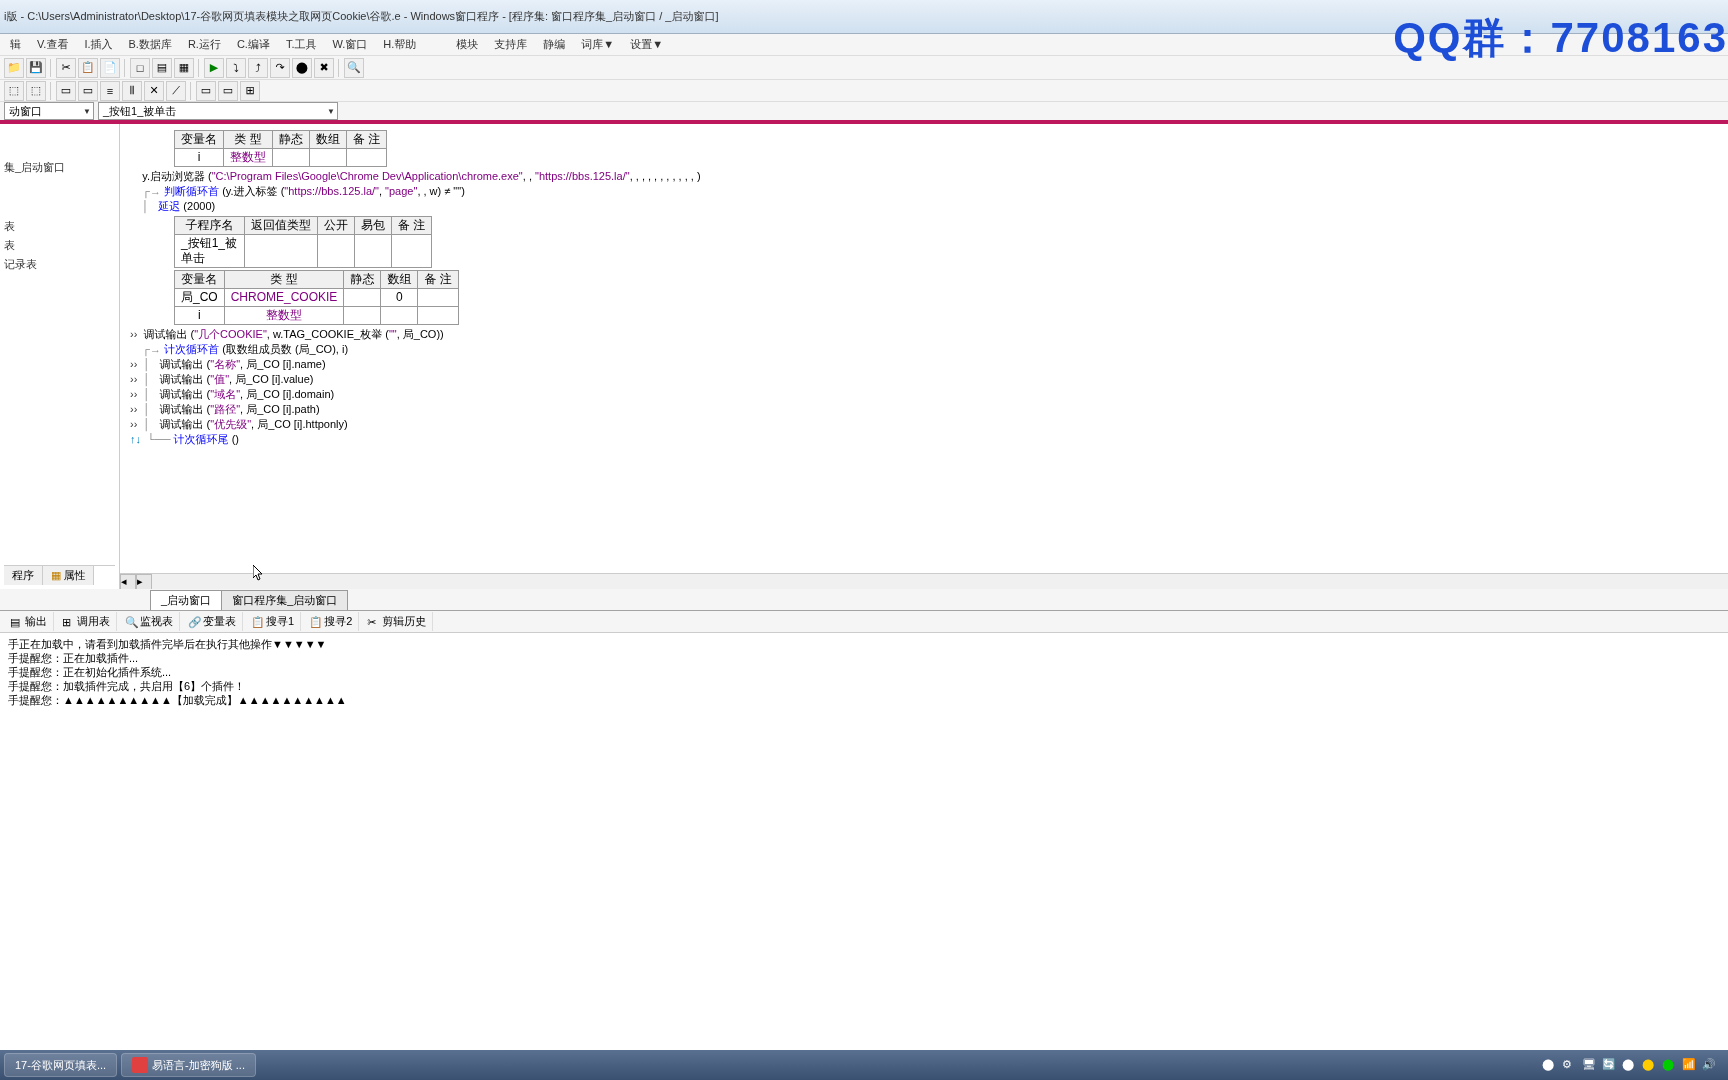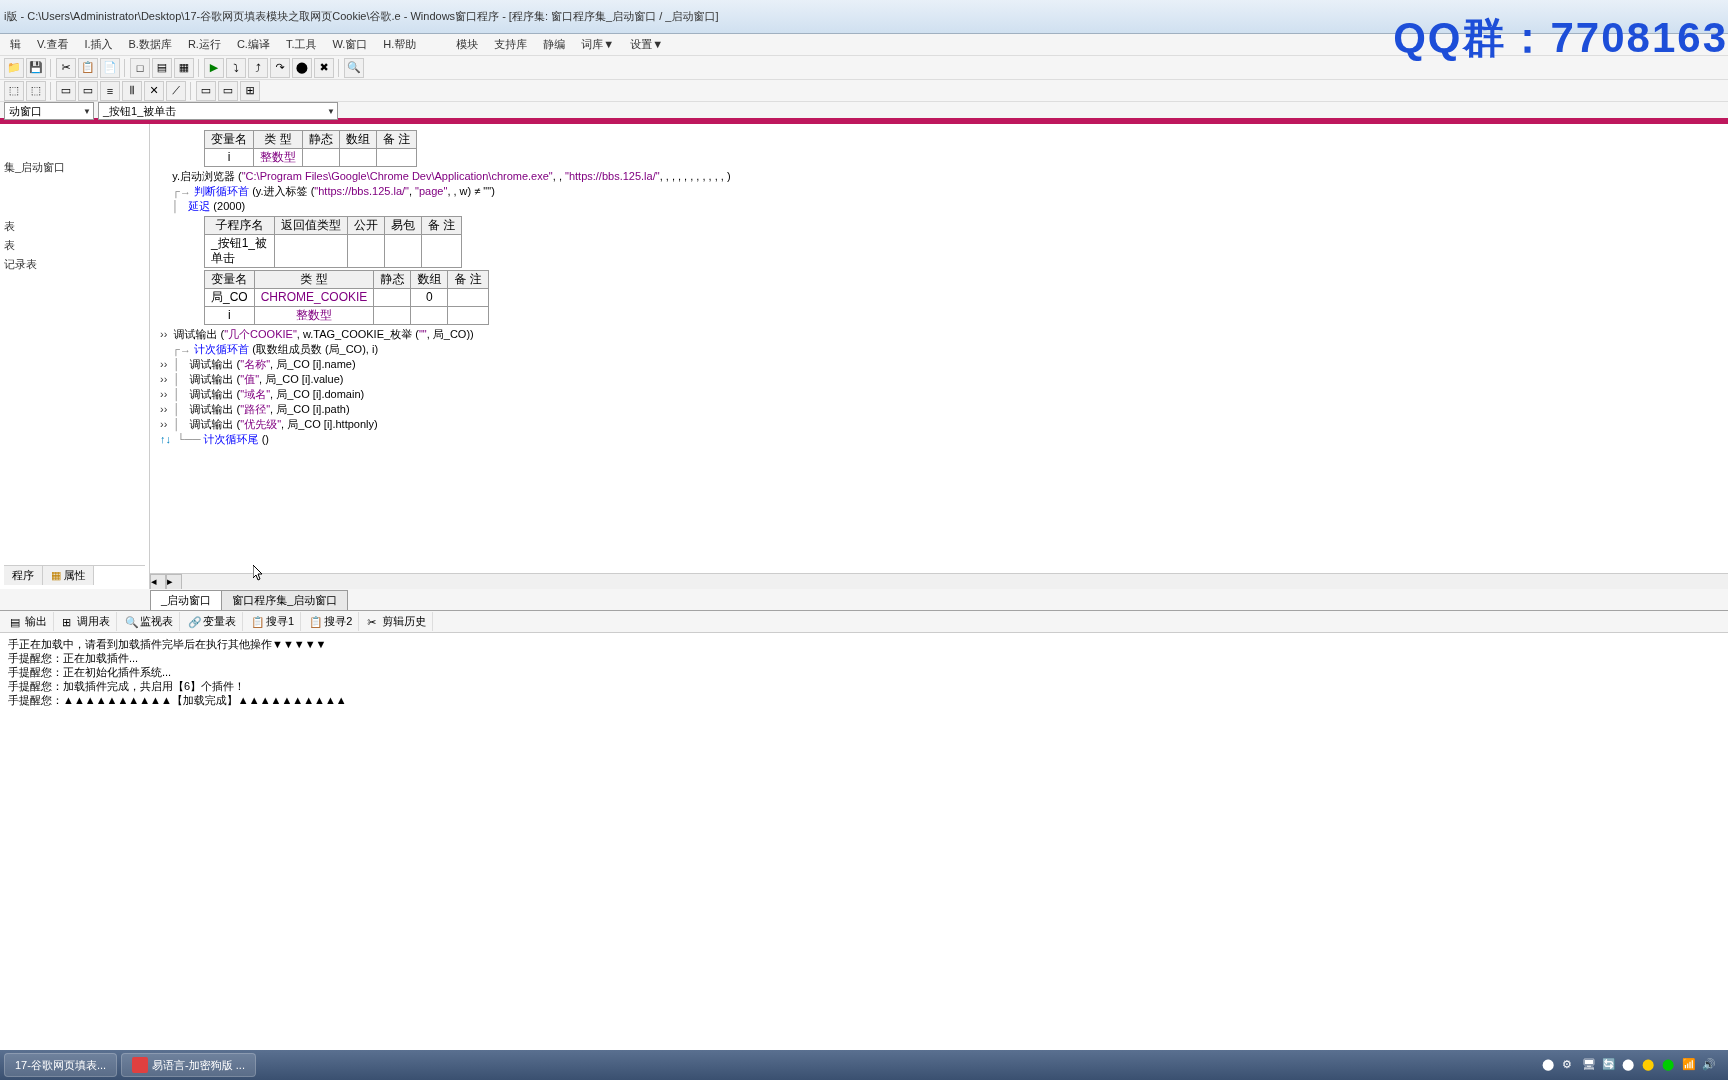--- a/index.html
+++ b/index.html
@@ -5,27 +5,27 @@
 *{margin:0;padding:0;box-sizing:border-box;font-family:"Microsoft YaHei","SimSun",sans-serif;font-size:11px}
 body{background:#fff;width:1728px;height:1080px;overflow:hidden;position:relative}
 .titlebar{background:linear-gradient(#e8f0f8,#d0e0f0);height:34px;display:flex;align-items:center;padding:0 4px;border-bottom:1px solid #a0b0c0}
 .titlebar span{color:#333}
 .menubar{height:22px;background:#f5f5f5;display:flex;align-items:center;gap:4px;padding:0 4px;border-bottom:1px solid #ddd}
 .menubar .mi{padding:2px 6px;color:#333;cursor:pointer}
 .toolbar{height:24px;background:#f5f5f5;display:flex;align-items:center;gap:2px;padding:0 4px;border-bottom:1px solid #ddd}
 .tbtn{width:20px;height:20px;border:1px solid #ccc;background:#f0f0f0;display:inline-flex;align-items:center;justify-content:center}
 .tsep{width:2px;height:18px;border-left:1px solid #ccc;margin:0 2px}
 .toolbar2{height:22px;background:#f5f5f5;display:flex;align-items:center;gap:2px;padding:0 4px;border-bottom:1px solid #ddd}
-.dropdown-bar{height:22px;background:#f5f5f5;display:flex;align-items:flex-start;gap:4px;padding:0 4px;border-bottom:6px solid #be185d}
+.dropdown-bar{height:22px;background:#f5f5f5;display:flex;align-items:flex-start;gap:4px;padding:0 4px;border-bottom:4px solid #be185d}
 .dropdown{border:1px solid #999;background:#fff;height:18px;display:flex;align-items:center;padding:0 4px;position:relative}
 .dd1{width:90px}
 .dd2{width:240px}
 .dropdown::after{content:"▼";position:absolute;right:2px;font-size:8px;color:#333}
 .main-area{display:flex;height:465px}
-.left-panel{width:150px;border-right:1px solid #ccc;background:#fff;padding:4px;display:flex;flex-direction:column}
+.left-panel{width:120px;border-right:1px solid #ccc;background:#fff;padding:4px;display:flex;flex-direction:column}
 .tree{flex:1}
 .tree-item{padding:2px 0;color:#333}
 .left-tabs{display:flex;border-top:1px solid #ccc;height:20px}
 .ltab{padding:2px 8px;border-right:1px solid #ccc;background:#f0f0f0;display:flex;align-items:center;gap:2px}
 .code-area{flex:1;background:#fff;position:relative;overflow:auto}
 .code-content{padding:4px 10px;font-family:"NSimSun","SimSun",monospace;font-size:12px;line-height:15px}
 .var-table{border-collapse:collapse;margin:2px 0 2px 44px}
 .var-table td,.var-table th{border:1px solid #999;padding:1px 6px;font-weight:normal;background:#fff;font-size:12px;text-align:center}
 .var-table th{background:#f0f0f0}
 .code-line{white-space:pre;padding-left:0}

